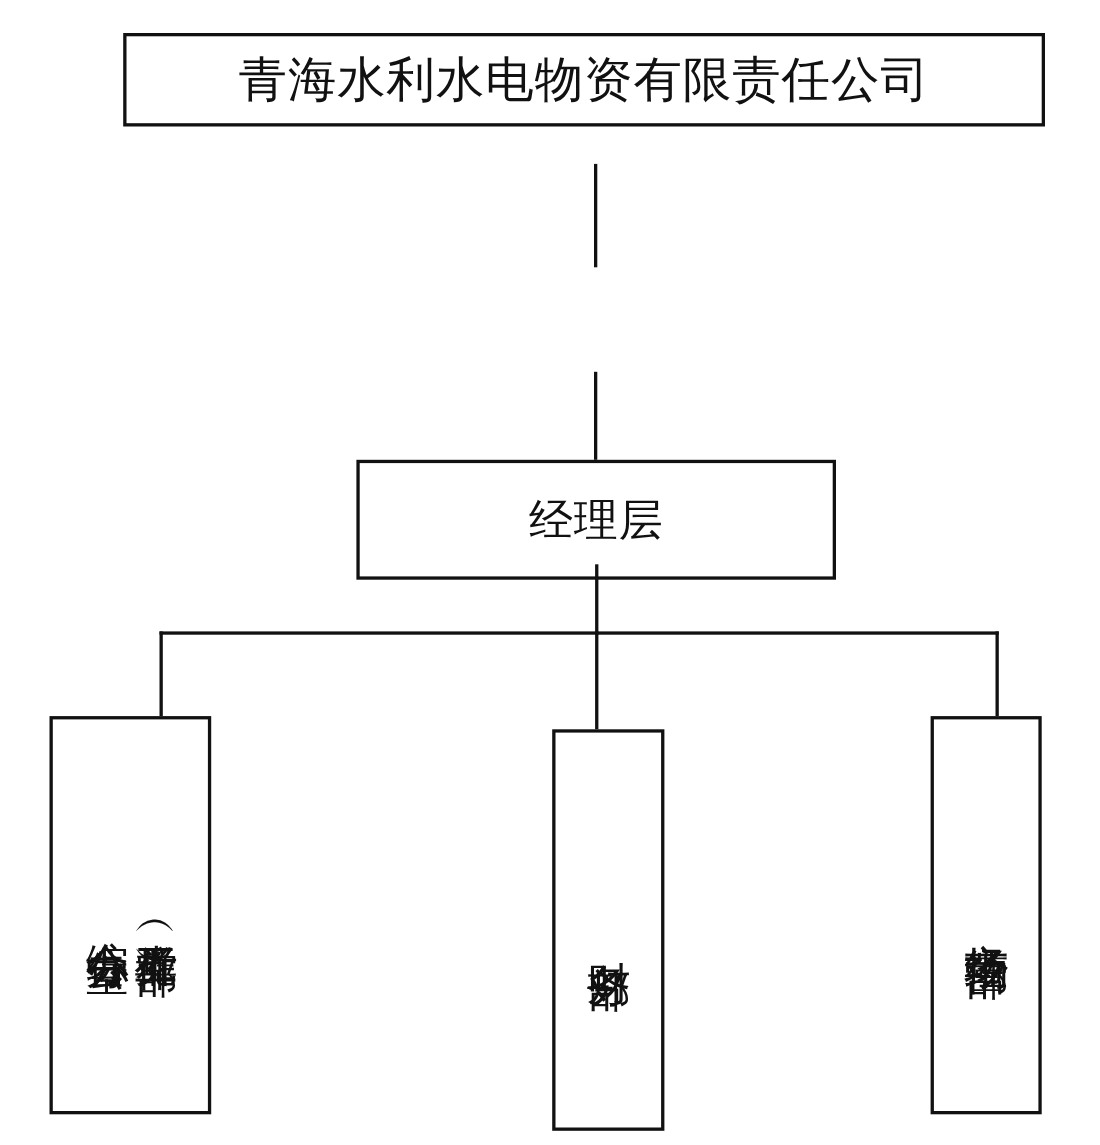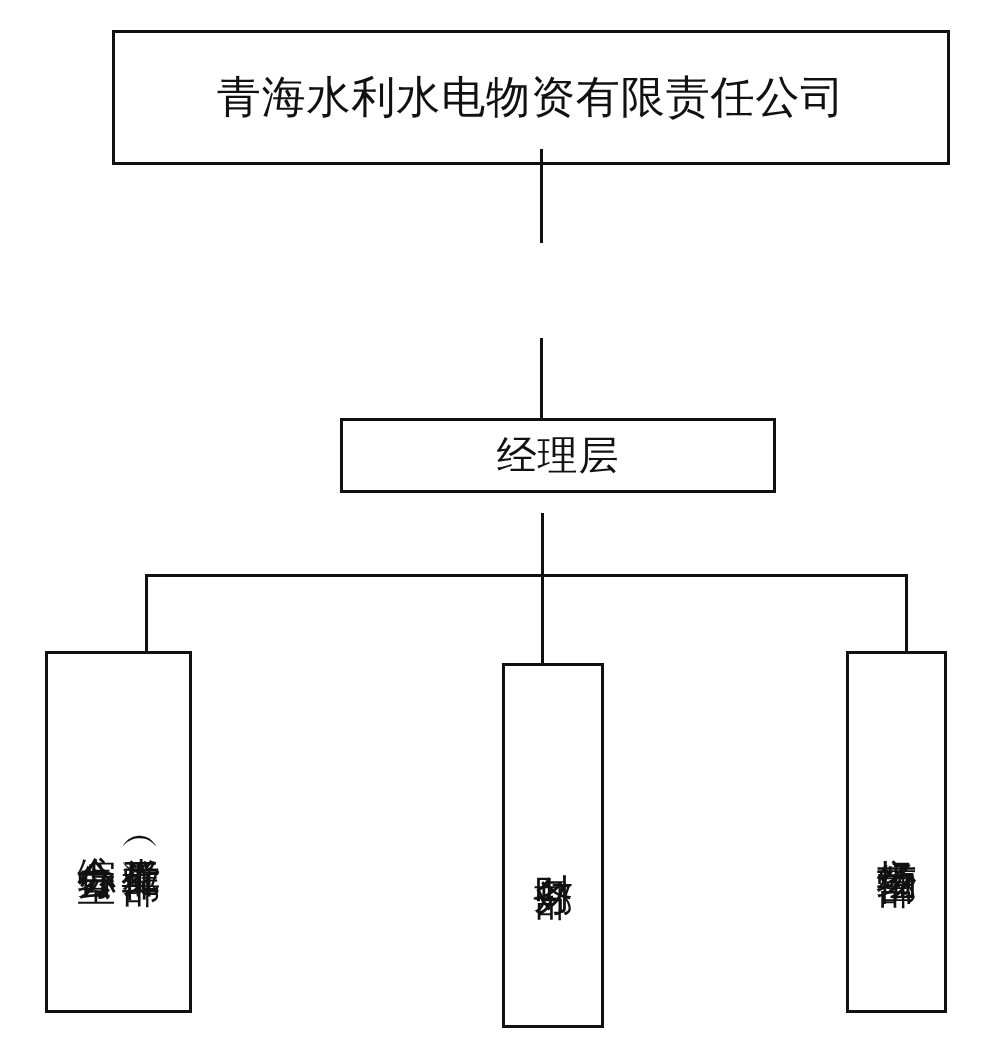--- a/index.html
+++ b/index.html
@@ -80,30 +80,30 @@
     background: #111111;
   }
   .conn.v { width: 3px; }
   .conn.h { height: 3px; }
 </style>
 </head>
 <body>
 
 <div id="chart-canvas">
 
-  <div class="node h" id="node-company" style="left:112px; top:30px; width:838px; height:135px;">
+  <div class="node h" id="node-company" style="left:112px; top:30px; width:838px; height:85px;">
     <span class="node-label">青海水利水电物资有限责任公司</span>
   </div>
 
   <div class="conn v" id="conn-company-secretary" style="left:540px; top:149px; height:94px;"></div>
 
 
   <div class="conn v" id="conn-secretary-manager" style="left:540px; top:338px; height:81px;"></div>
 
-  <div class="node h" id="node-manager" style="left:340px; top:418px; width:436px; height:75px;">
+  <div class="node h" id="node-manager" style="left:324px; top:418px; width:436px; height:109px;">
     <span class="node-label">经理层</span>
   </div>
 
   <div class="conn v" id="conn-manager-drop" style="left:541px; top:513px; height:64px;"></div>
 
   <div class="conn h" id="conn-bus" style="left:145px; top:574px; width:763px;"></div>
 
   <div class="conn v" id="conn-bus-office" style="left:145px; top:574px; height:78px;"></div>
 
   <div class="conn v" id="conn-bus-finance" style="left:541px; top:574px; height:90px;"></div>

